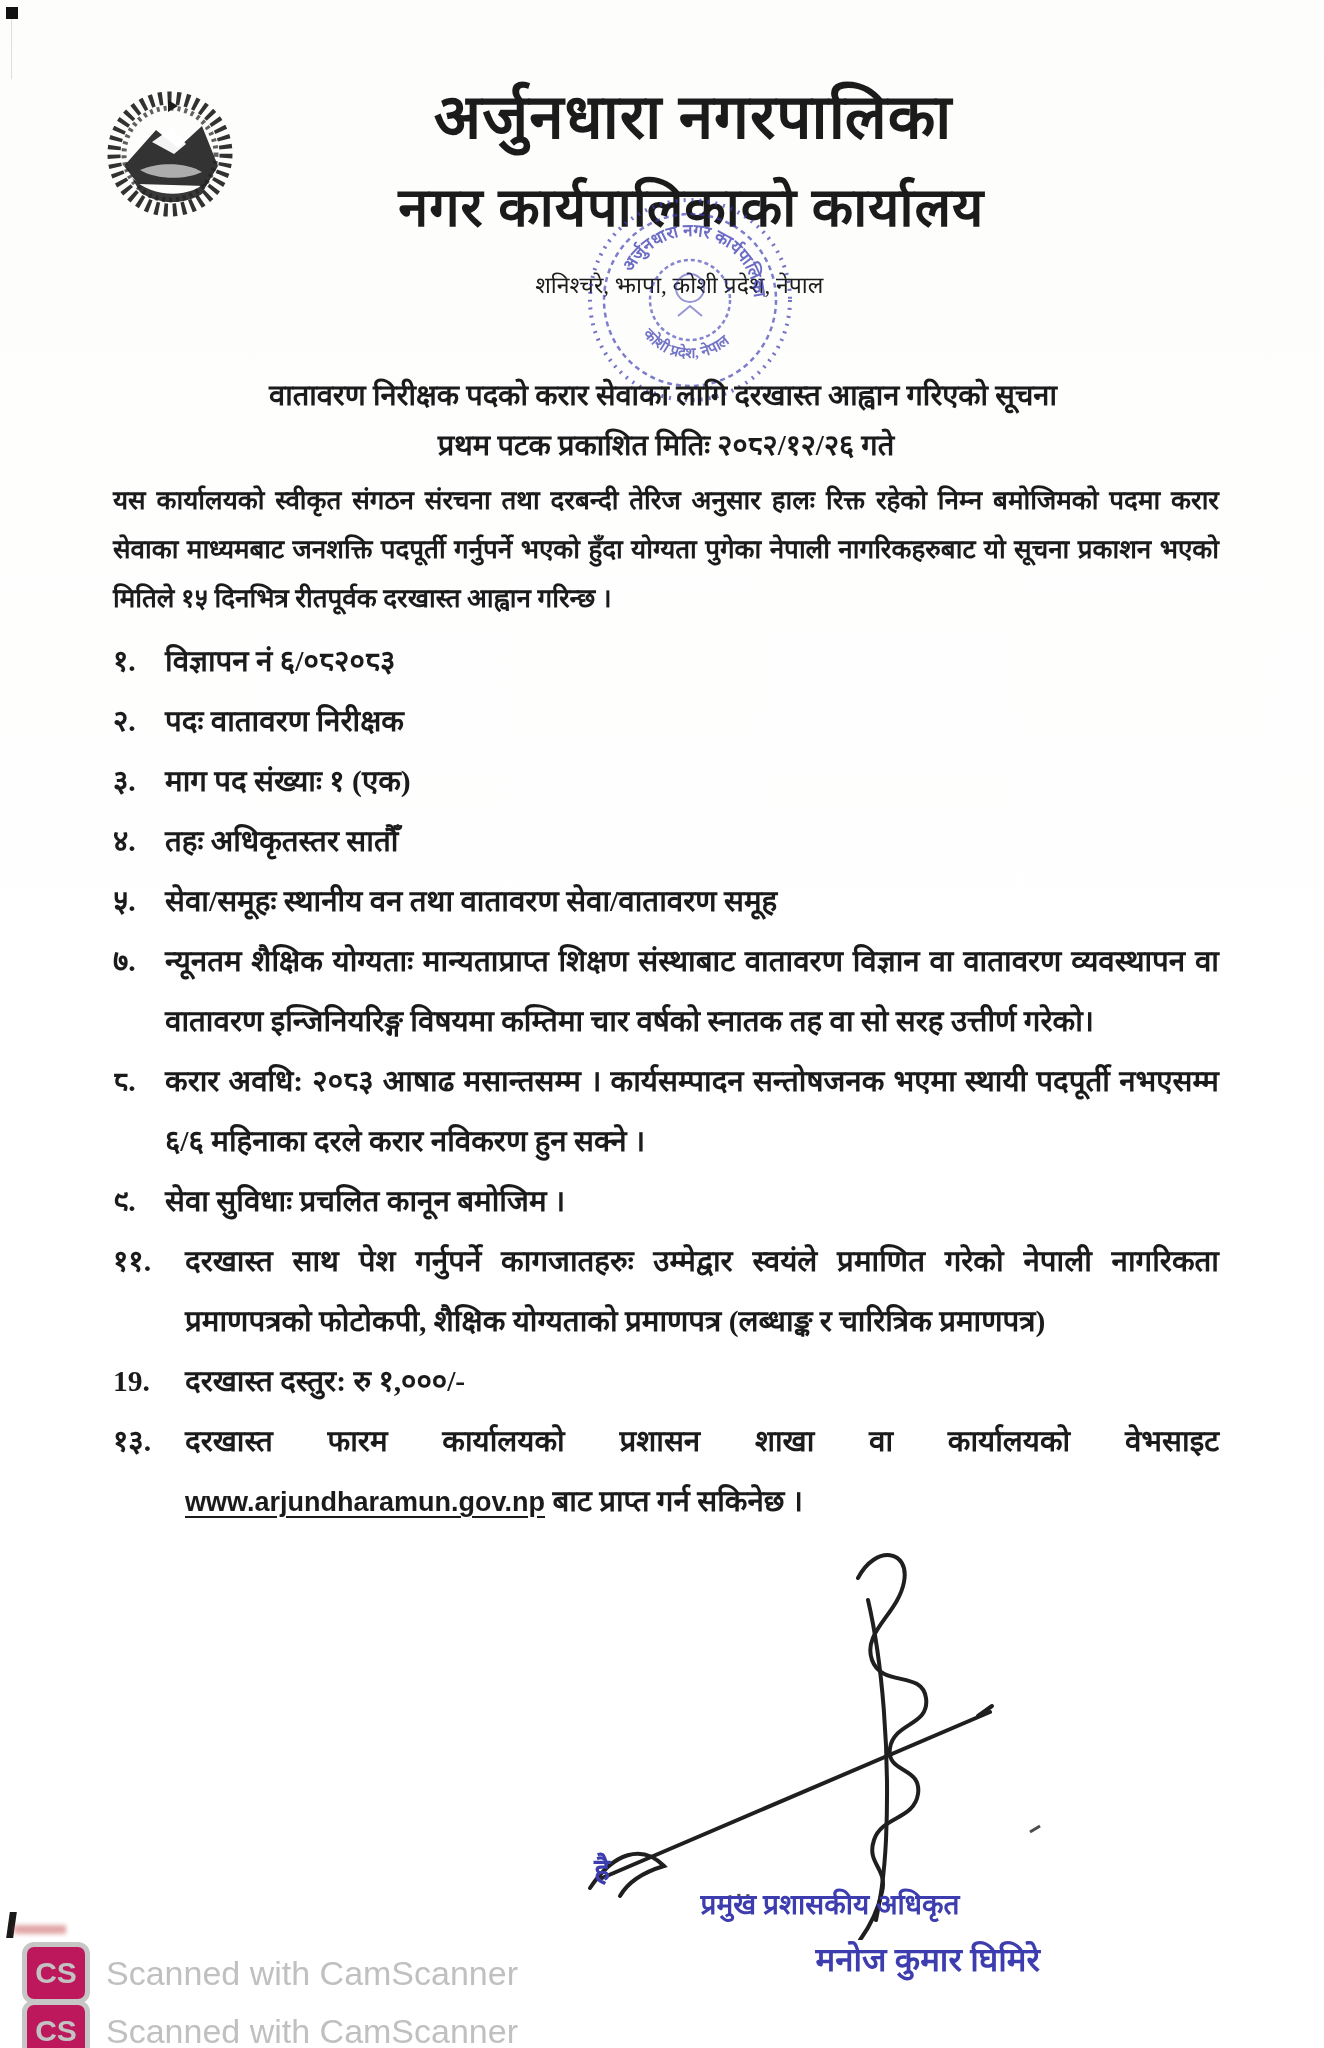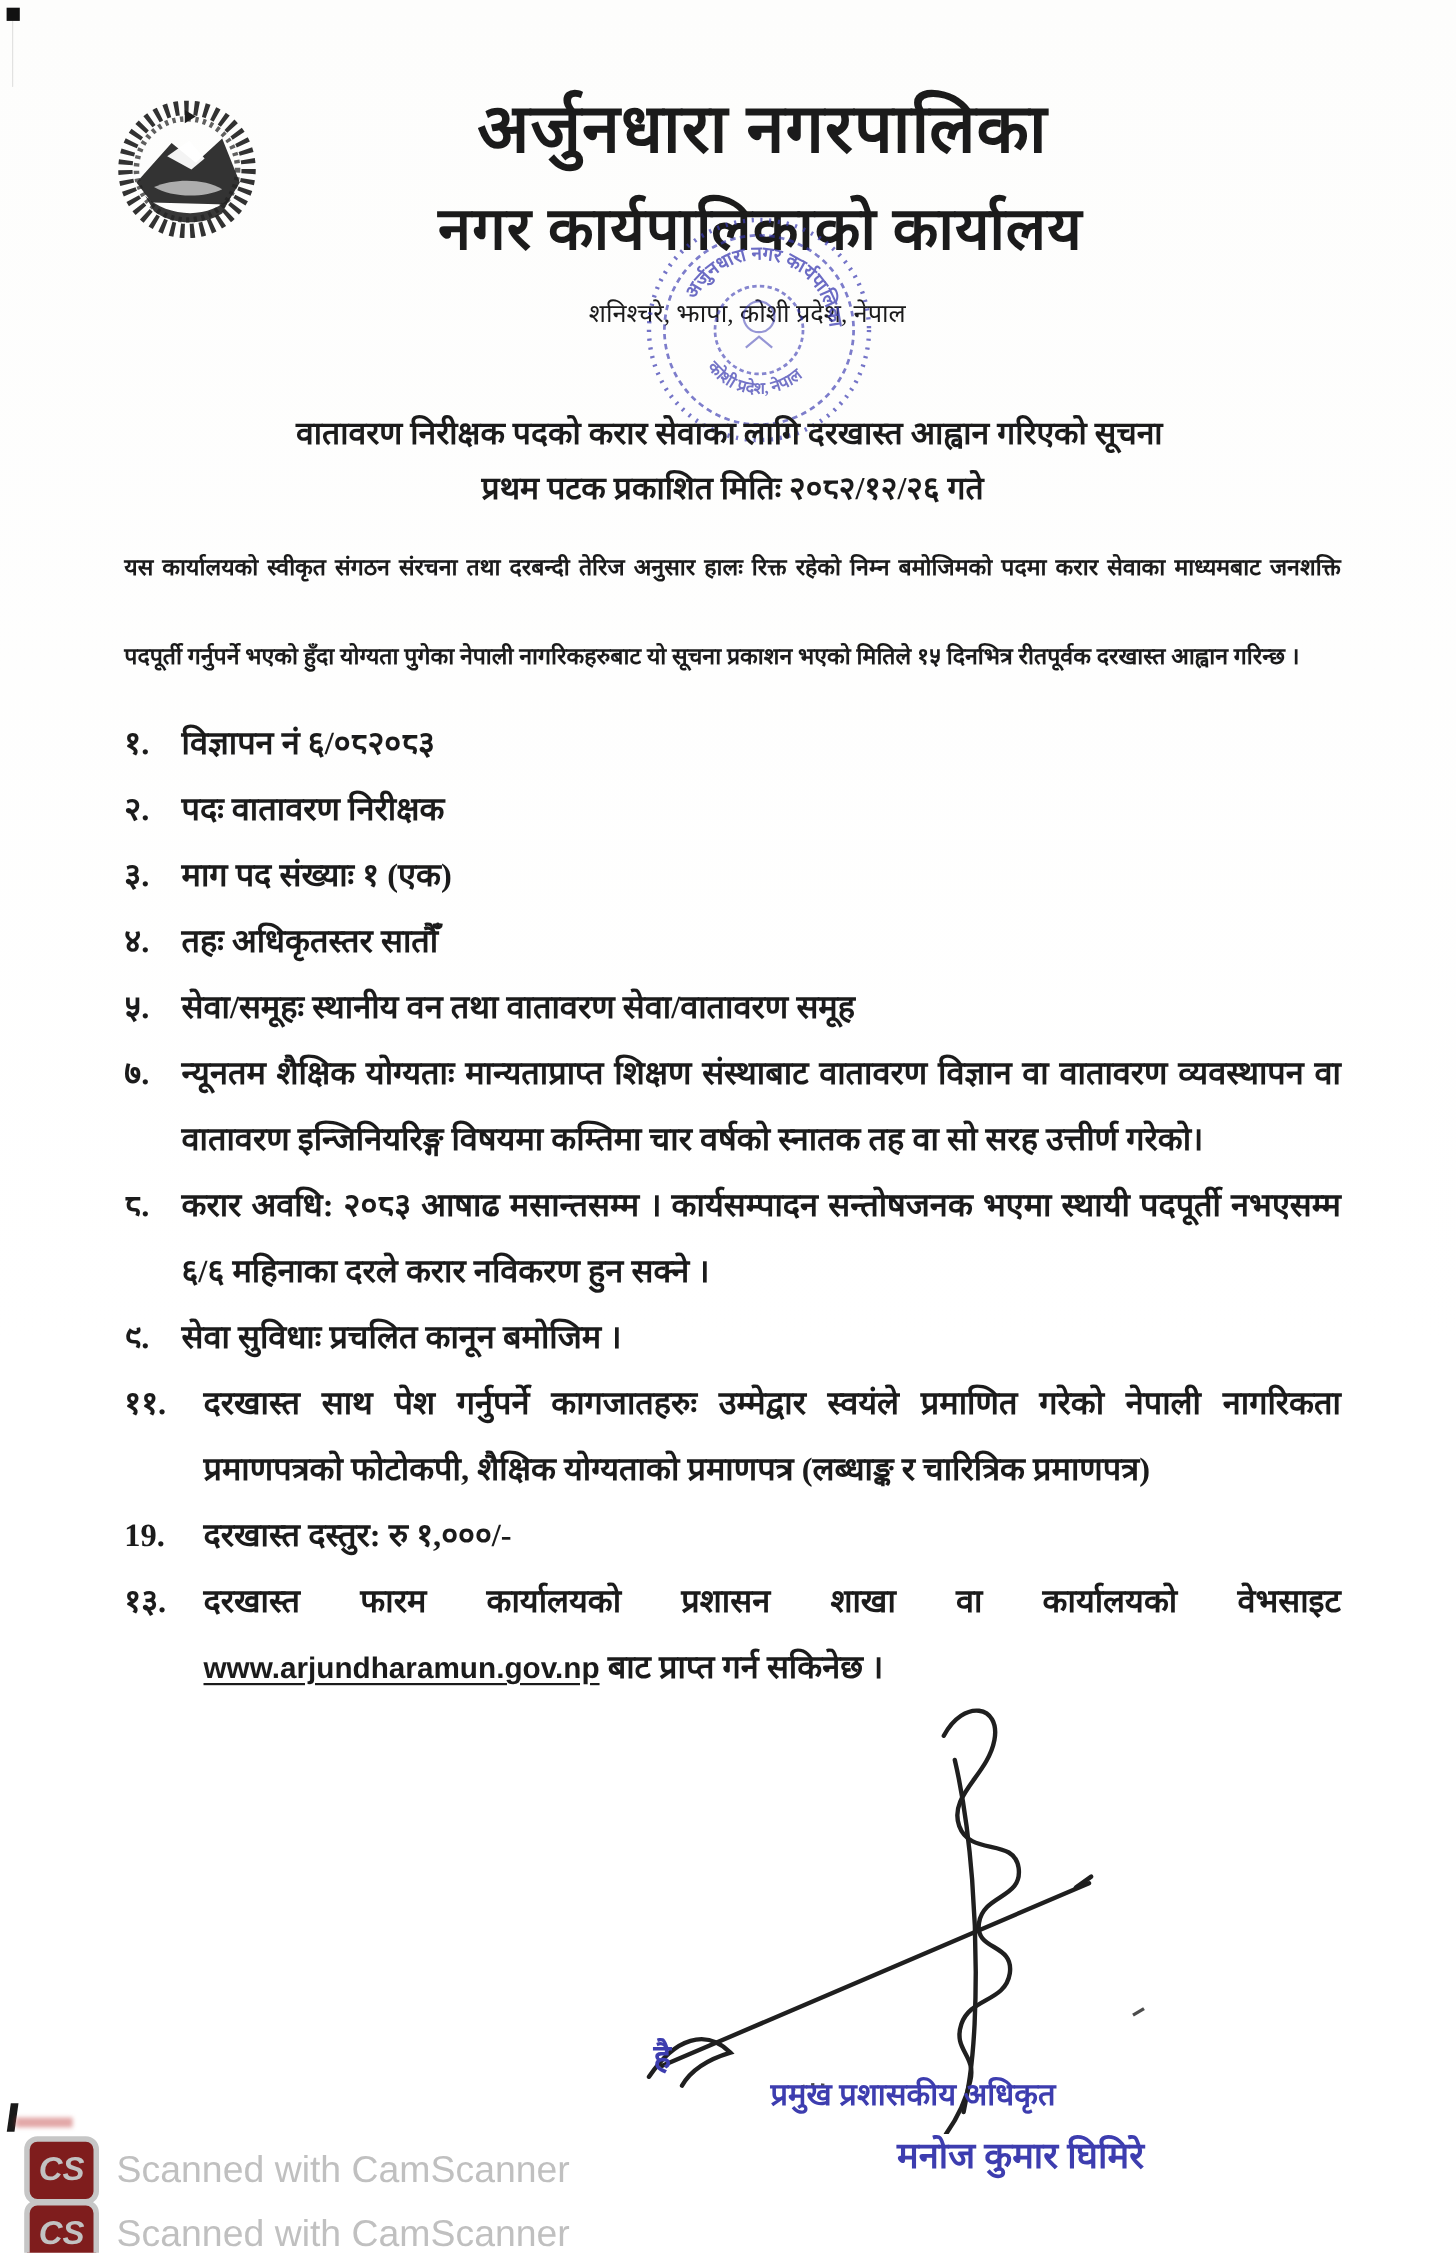--- a/index.html
+++ b/index.html
@@ -19,40 +19,40 @@
   .hdr{position:absolute;left:0;top:0;width:100%;text-align:center;}
   .hdr-muni{position:absolute;top:72px;left:50%;transform:translateX(-44%);font-size:62px;font-weight:700;white-space:nowrap;letter-spacing:1px;}
   .hdr-office{position:absolute;top:168px;left:50%;transform:translateX(-45%);font-size:54px;font-weight:700;white-space:nowrap;letter-spacing:1px;}
   .hdr-addr{position:absolute;top:268px;left:50%;transform:translateX(-44%);font-size:23px;font-weight:400;white-space:nowrap;}
   .stamp{position:absolute;left:578px;top:188px;width:224px;height:224px;opacity:.88;pointer-events:none;}
 
   
   .content{position:absolute;left:113px;top:370px;width:1106px;}
   .n-title{text-align:center;font-size:29px;font-weight:700;line-height:50px;white-space:nowrap;margin-left:-6px;}
   .n-date{text-align:center;font-size:29px;font-weight:700;line-height:50px;}
-  .n-intro{font-size:21px;font-weight:600;line-height:81px;text-align:justify;margin-top:6px;}
+  .n-intro{font-size:26px;font-weight:600;line-height:49px;text-align:justify;margin-top:6px;}
   .items{margin-top:8px;}
   .item{font-size:29.5px;font-weight:600;line-height:60px;text-align:justify;padding-left:52px;text-indent:-52px;}
   .item .num{display:inline-block;min-width:52px;text-indent:0;}
   .item.wide{padding-left:72px;text-indent:-72px;}
   .item.wide .num{min-width:72px;}
   .url{font-weight:700;text-decoration:underline;text-underline-offset:5px;font-family:"Liberation Sans","DejaVu Sans",sans-serif;font-size:27px;}
 
   
   .signature{position:absolute;left:470px;top:1540px;width:620px;height:400px;pointer-events:none;}
   .sig-name{position:absolute;left:620px;top:1936px;width:420px;text-align:right;font-size:33px;font-weight:700;color:#3d3daf;filter:blur(.5px);white-space:nowrap;}
   .sig-title{position:absolute;left:620px;top:1884px;width:420px;text-align:center;font-size:28px;font-weight:700;color:#3d3daf;filter:blur(.5px);white-space:nowrap;}
   .sig-tick{position:absolute;left:594px;top:1848px;font-size:30px;color:#3d3daf;font-weight:700;filter:blur(.5px);}
 
   
   .wm{position:absolute;left:22px;display:flex;align-items:center;gap:16px;color:#bcbcbc;}
   .wm1{top:1942px;}
   .wm2{top:2000px;}
   .wm-badge{width:58px;height:52px;border:5px solid #c6c6c6;border-radius:12px;display:flex;align-items:center;justify-content:center;
-    font-family:"Liberation Sans","DejaVu Sans",sans-serif;font-weight:700;font-size:30px;color:#c2c2c2;position:relative;background:#7f1d1d;font-style:italic;}
+    font-family:"Liberation Sans","DejaVu Sans",sans-serif;font-weight:700;font-size:30px;color:#c2c2c2;position:relative;background:#be185d;}
   .wm-badge:after{content:"";position:absolute;left:4px;right:4px;bottom:-14px;height:12px;background:#d4d4d4;border-radius:0 0 8px 8px;}
   .wm-text{font-family:"Liberation Sans","DejaVu Sans",sans-serif;font-size:34px;color:#c0c0c0;}
 </style>
 </head>
 <body>
 
 <div class="scan-tint"></div>
 <div class="corner-mark"></div>
 <div class="corner-line"></div>
 <div class="bottom-mark"></div>

